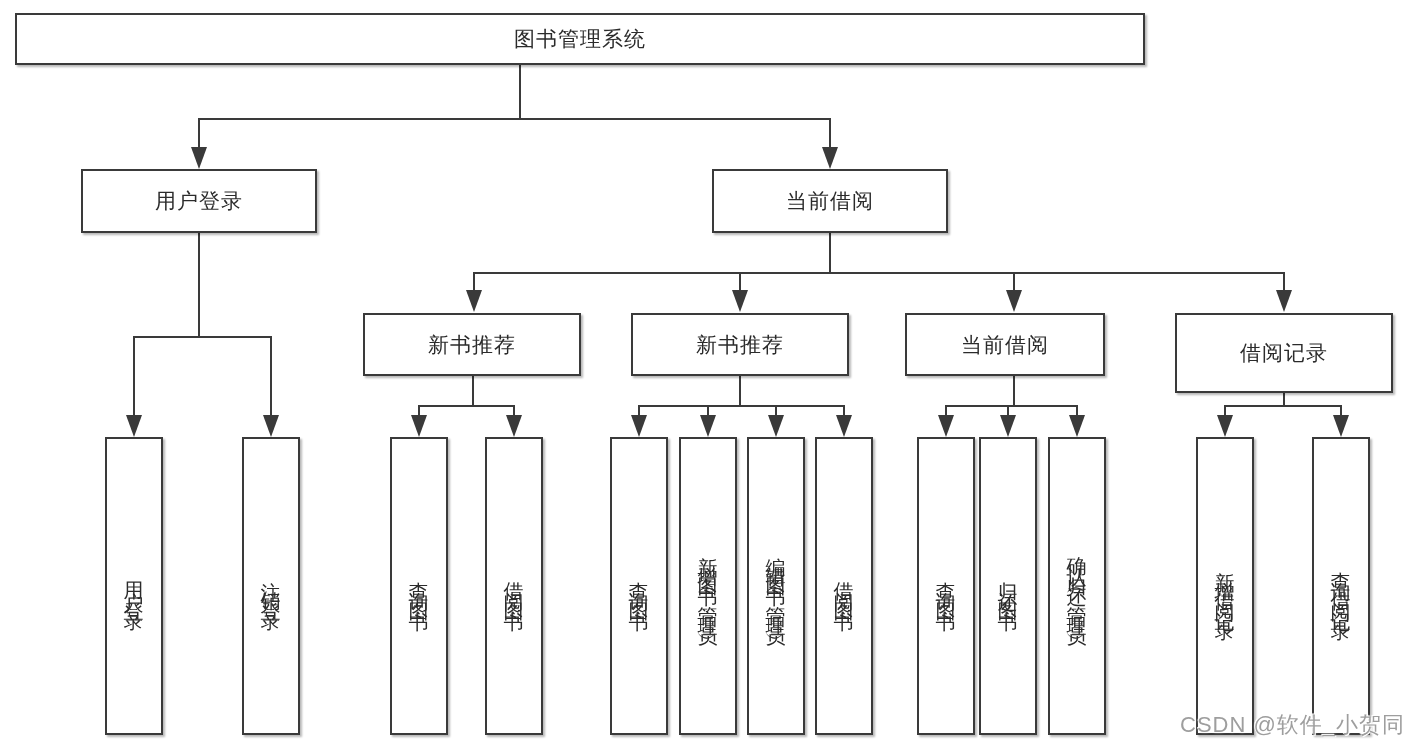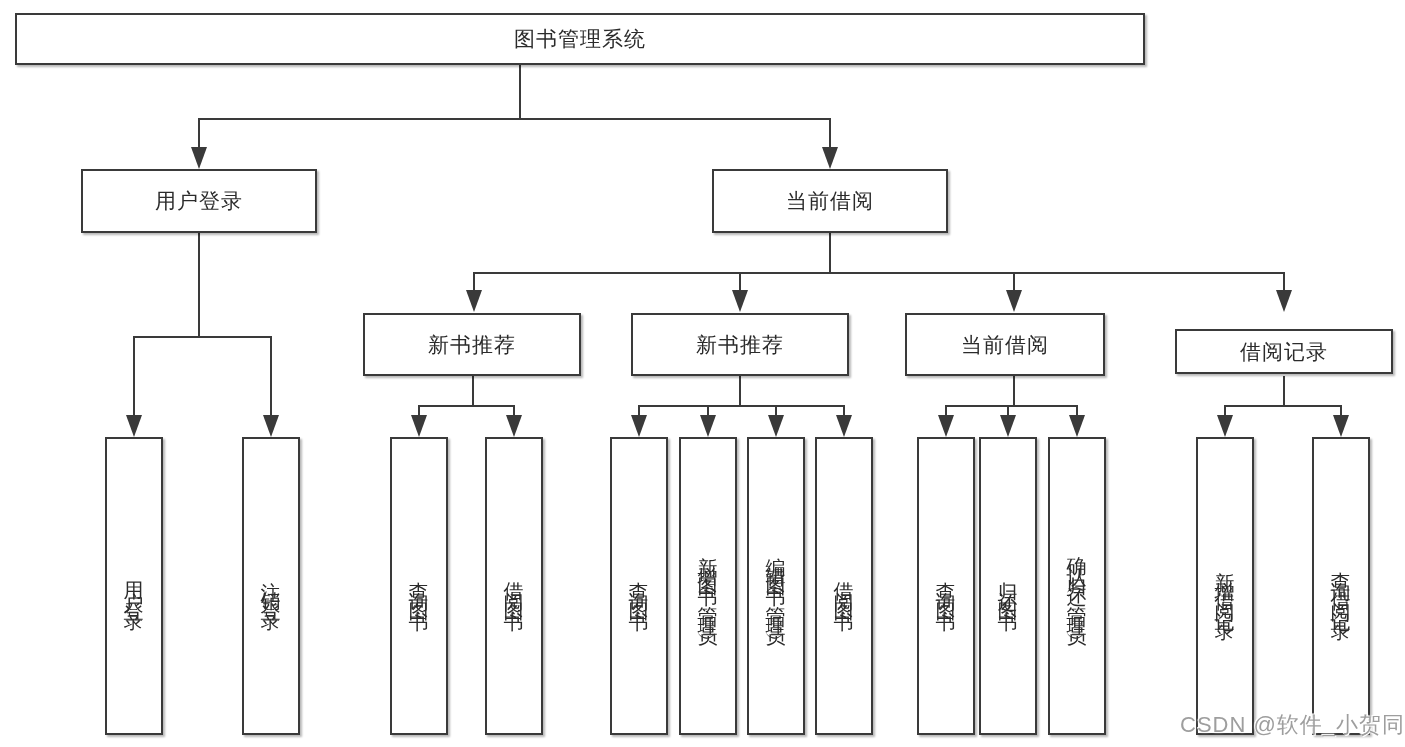--- a/index.html
+++ b/index.html
@@ -100,21 +100,21 @@
   <div class="ar" style="left:1333px;top:415px;"></div>
 
   <div class="b" style="left:15px;top:13px;width:1130px;height:52px;">图书管理系统</div>
 
   <div class="b" style="left:81px;top:169px;width:236px;height:64px;">用户登录</div>
   <div class="b" style="left:712px;top:169px;width:236px;height:64px;">当前借阅</div>
 
   <div class="b" style="left:363px;top:313px;width:218px;height:63px;">新书推荐</div>
   <div class="b" style="left:631px;top:313px;width:218px;height:63px;">新书推荐</div>
   <div class="b" style="left:905px;top:313px;width:200px;height:63px;">当前借阅</div>
-  <div class="b" style="left:1175px;top:313px;width:218px;height:45px;margin-top:16px;">借阅记录</div>
+  <div class="b" style="left:1175px;top:313px;width:218px;height:80px;">借阅记录</div>
 
   <div class="vb" style="left:105px;top:437px;width:58px;height:298px;">
     <span>用户登录</span>
   </div>
   <div class="vb" style="left:242px;top:437px;width:58px;height:298px;">
     <span>注销登录</span>
   </div>
 
   <div class="vb" style="left:390px;top:437px;width:58px;height:298px;">
     <span>查询图书</span>

